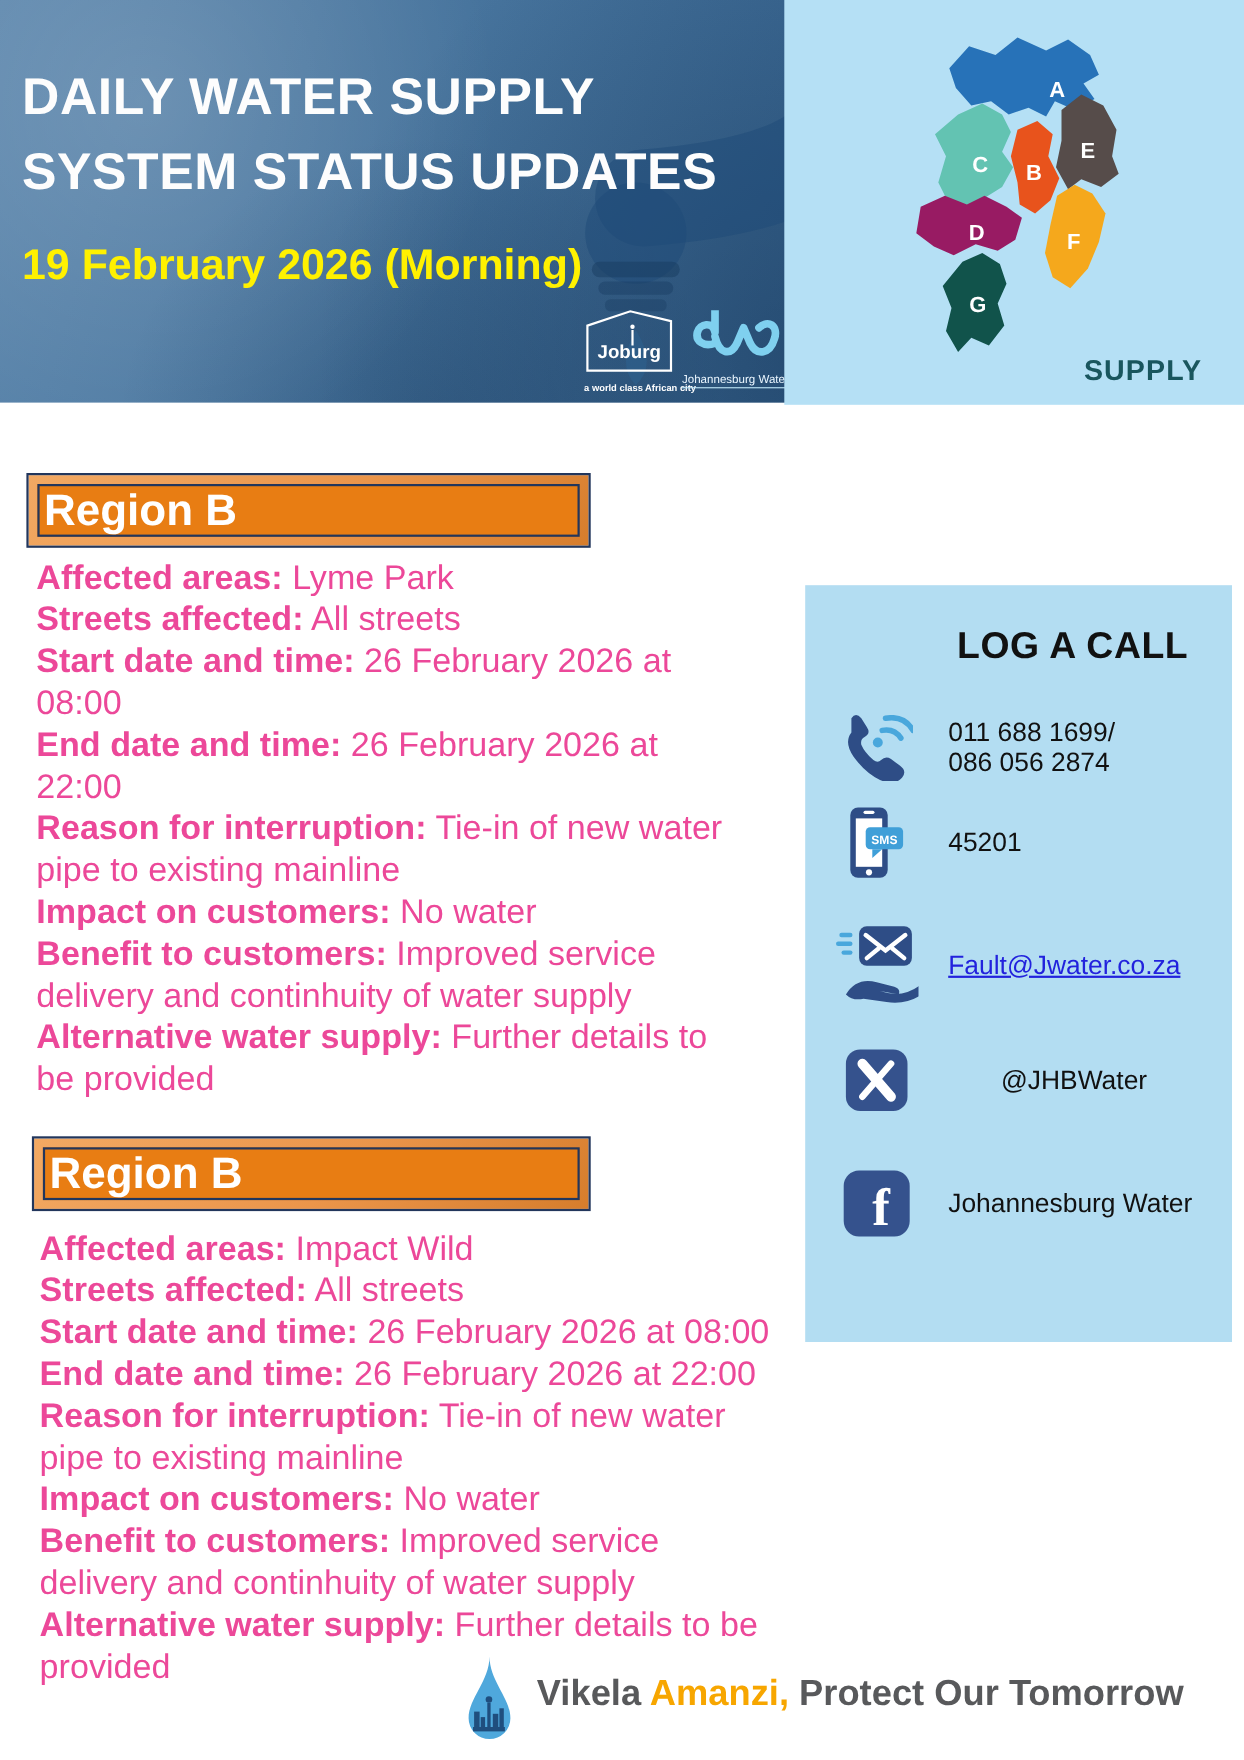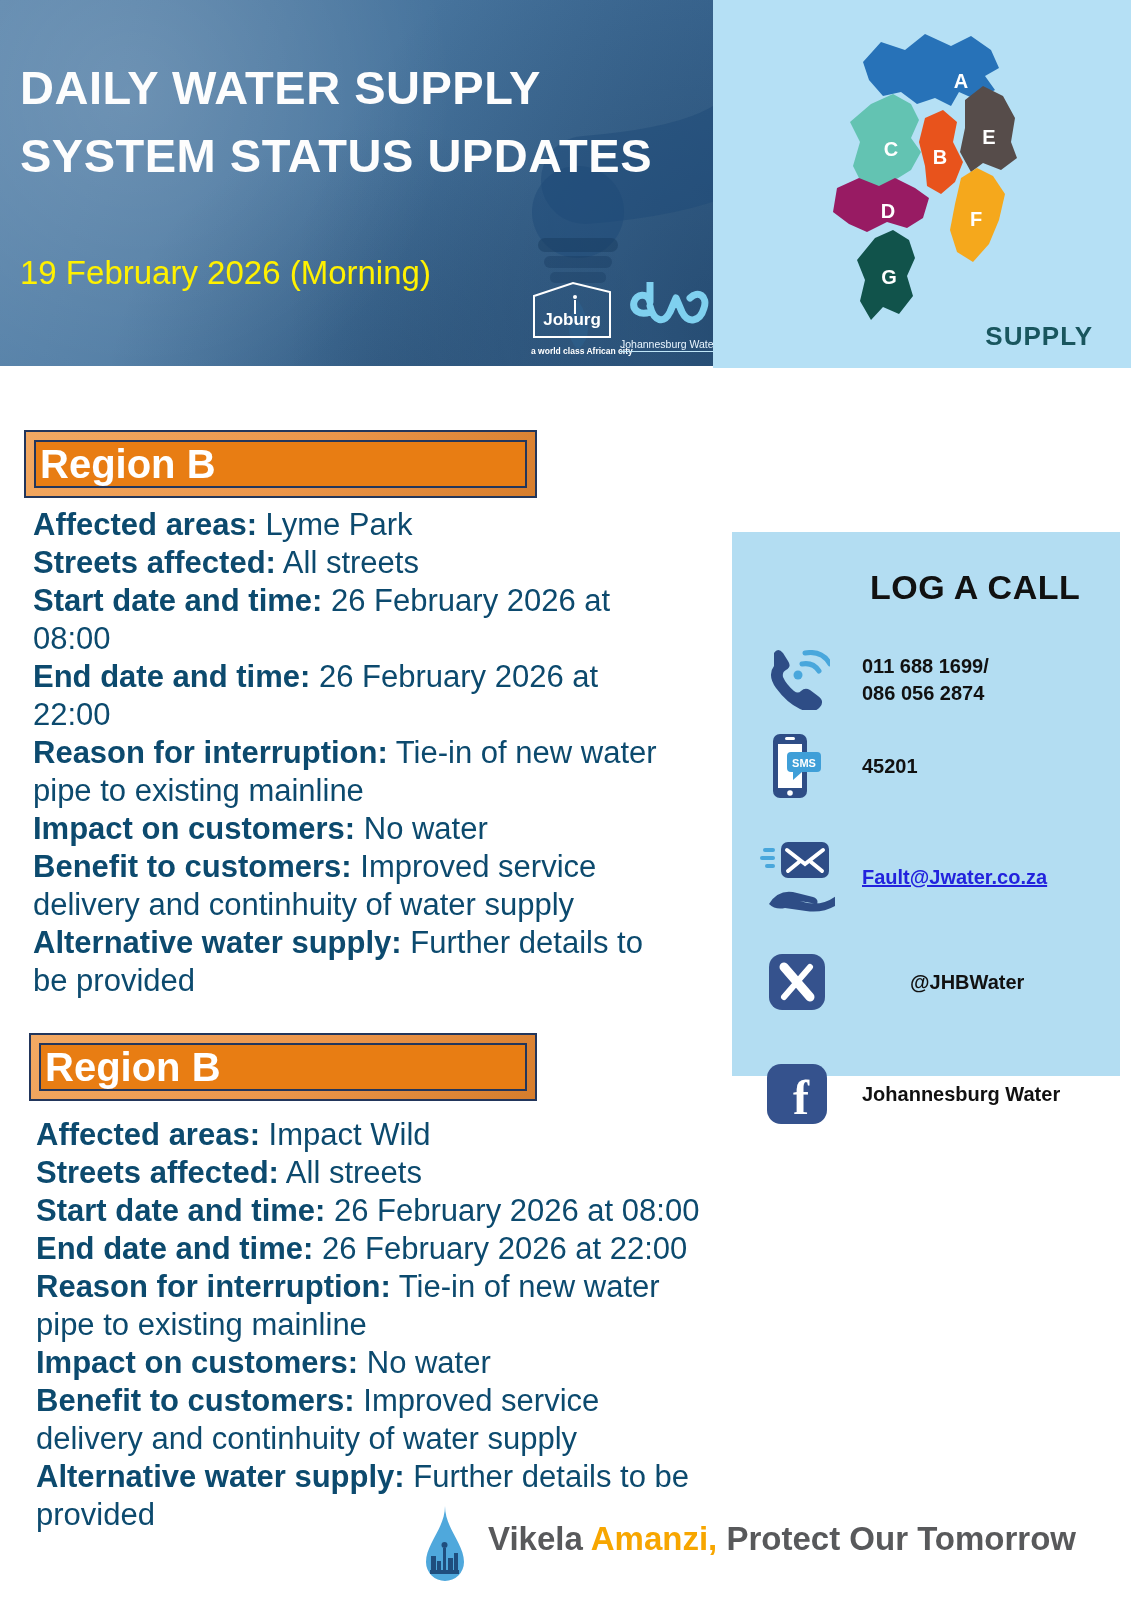--- a/index.html
+++ b/index.html
@@ -10,21 +10,21 @@
   .header-photo {
     position:absolute; left:0; top:0; width:853px; height:366px; overflow:hidden;
     background:
       radial-gradient(circle at 15% 25%, rgba(255,255,255,0.14), transparent 42%),
       radial-gradient(circle at 85% 90%, rgba(8,35,66,0.38), transparent 55%),
       radial-gradient(circle at 45% 110%, rgba(12,44,80,0.30), transparent 45%),
       linear-gradient(105deg,#5d87ad 0%, #47749d 45%, #33608c 100%);
   }
   .faucet-svg { position:absolute; right:0; top:0; }
   .header-title { position:absolute; left:20px; top:54px; color:#fdfdfd; font-weight:bold; font-size:47px; line-height:68px; letter-spacing:0.5px; }
-  .header-date { position:absolute; left:20px; top:220px; color:#fff100; font-weight:normal; font-size:33px;margin-top:34px; }
+  .header-date { position:absolute; left:20px; top:220px; color:#fff100; font-weight:bold; font-size:39px; }
 
   .joburg-logo { position:absolute; left:531px; top:280px; width:82px; text-align:center; }
   .joburg-tagline { color:#ffffff; font-size:8.5px; font-weight:bold; margin-top:2px; white-space:nowrap; }
   .jw-logo { position:absolute; left:620px; top:282px; width:96px; text-align:center; }
   .jw-label { display:inline-block; color:#eaf6ff; font-size:10.5px; border-bottom:1px solid #bfe6f8; padding-bottom:1px; white-space:nowrap; }
 
   
   .map-panel { position:absolute; left:713px; top:0; width:418px; height:368px; background:#b5e0f5; }
   .map-caption { position:absolute; right:38px; bottom:16px; color:#19565e; font-weight:bold; font-size:26px; letter-spacing:1px; }
   .map-letter { font-weight:bold; font-size:20px; fill:#ffffff; text-anchor:middle; font-family:"Liberation Sans", sans-serif; }
@@ -33,31 +33,31 @@
   .section-title { position:absolute; left:24px; top:368px; color:#fdb714; font-weight:bold; font-size:49px; }
 
   .region-bar { position:absolute; height:68px; border:2px solid #22365c; padding:8px;
     background:linear-gradient(135deg,#f2a963 0%, #eb954a 55%, #d67d2c 100%); }
   .region-bar-inner { height:100%; border:2px solid #22365c; background:#e87d13;
     display:flex; align-items:center; padding-left:4px; }
   .region-bar-label { color:#ffffff; font-weight:bold; font-size:40px; }
   .bar-1 { left:24px; top:430px; width:513px; }
   .bar-2 { left:29px; top:1033px; width:508px; }
 
-  .maint-block { position:absolute; font-size:31px; line-height:38px; color:#0c4a6e; }
+  .maint-block { position:absolute; font-size:31px; line-height:38px; color:#ec4899; }
   .block-1 { left:33px; top:506px; width:648px; }
   .block-2 { left:36px; top:1116px; width:672px; }
   .field b { font-weight:bold; }
 
   
-  .sidebar { position:absolute; left:732px; top:532px; width:388px; height:544px; background:#b3ddf2; }
+  .sidebar { position:absolute; left:732px; top:532px; width:388px; height:688px; background:#b3ddf2; }
   .sidebar-heading { position:absolute; left:138px; top:36px; color:#111111; font-weight:bold; font-size:34px; letter-spacing:0.5px; }
   .contact-row { position:absolute; left:0; width:388px; display:flex; align-items:center; }
   .contact-icon { width:130px; display:flex; justify-content:center; flex-shrink:0; }
-  .contact-text { font-size:20px; font-weight:bold; color:#111111; line-height:27px; }
+  .contact-text { font-size:24px; font-weight:normal; color:#111111; line-height:27px; }
   .row-phone { top:118px; }
   .row-sms { top:200px; }
   .row-email { top:306px; }
   .row-x { top:420px;gap:48px; }
   .row-fb { top:530px; }
   .email-link { color:#2222dd; text-decoration:underline; }
 
   
   .footer-drop { position:absolute; left:422px; top:1504px; }
   .footer-text { position:absolute; left:488px; top:1520px; font-size:33px; font-weight:bold; white-space:nowrap; }

